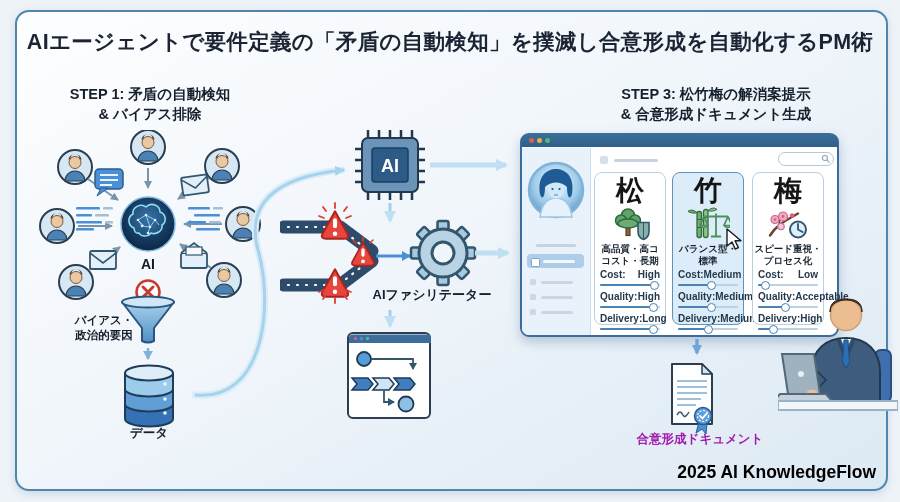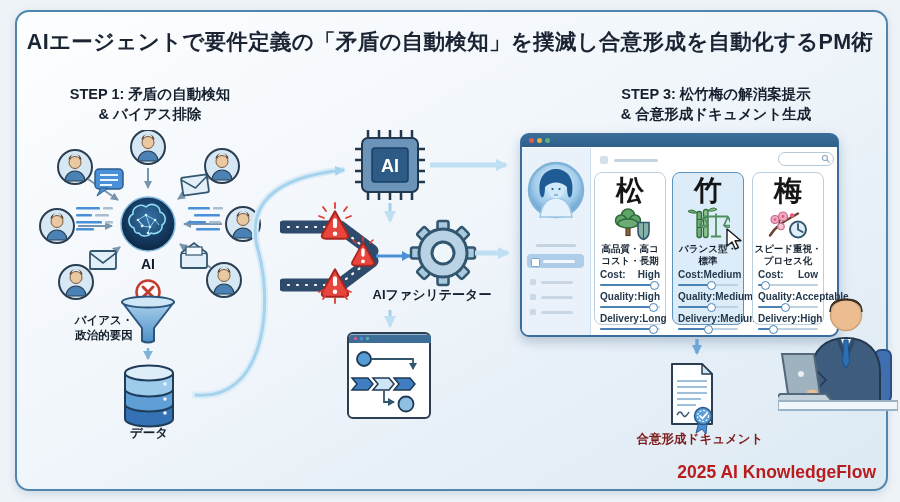--- a/index.html
+++ b/index.html
@@ -37,22 +37,22 @@
   #card1{left:72px;} #card2{left:150px;} #card3{left:230px;}
   .kanji{font-family:"Liberation Serif","DejaVu Serif",serif;font-size:28px;font-weight:bold;color:#151515;line-height:1.1;margin-top:3px;}
   .cicon{height:35px;margin-top:1px;}
   .cdesc{font-size:9.5px;font-weight:bold;color:#16222f;line-height:1.3;margin-top:1px;}
   .srow{margin:2px 5px 0;}
   .sl-top{display:flex;justify-content:space-between;font-size:10px;font-weight:bold;color:#25394d;line-height:1.1;}
   .track{position:relative;height:8px;margin-top:1px;}
   .track .line{position:absolute;left:0;right:0;top:2.5px;height:2.5px;background:#bdd2e2;border-radius:2px;}
   .track .fill{position:absolute;left:0;top:2.5px;height:2.5px;background:#4a82b5;border-radius:2px;}
   .track .knob{position:absolute;top:0;width:7px;height:7px;background:#fdfeff;border:1.5px solid #4a82b5;border-radius:50%;}
-  .doc-label{position:absolute;left:610px;top:431px;width:180px;text-align:center;font-size:12.5px;font-weight:bold;color:#7f1d1d;}
-  .credit{position:absolute;right:24px;top:462px;font-size:17.5px;font-weight:600;color:#b91c1c;}
+  .doc-label{position:absolute;left:610px;top:431px;width:180px;text-align:center;font-size:12.5px;font-weight:bold;color:#a21caf;}
+  .credit{position:absolute;right:24px;top:462px;font-size:17.5px;font-weight:600;color:#000000;}
   svg{display:block;}
 </style>
 </head>
 <body>
 
 <div class="stage">
   <div class="frame"></div>
   <div class="title">AIエージェントで要件定義の「矛盾の自動検知」を撲滅し合意形成を自動化するPM術</div>
 
   <div class="step-h" id="sh1">

